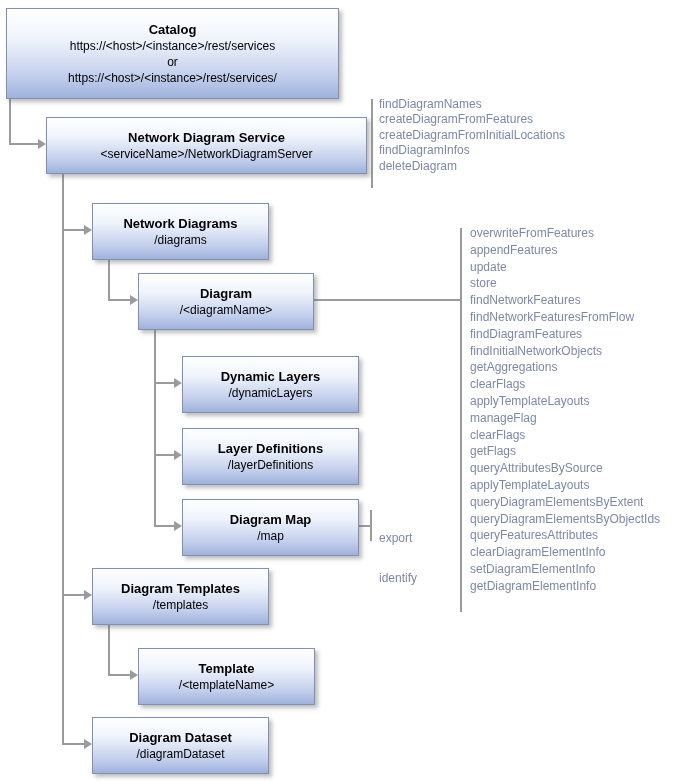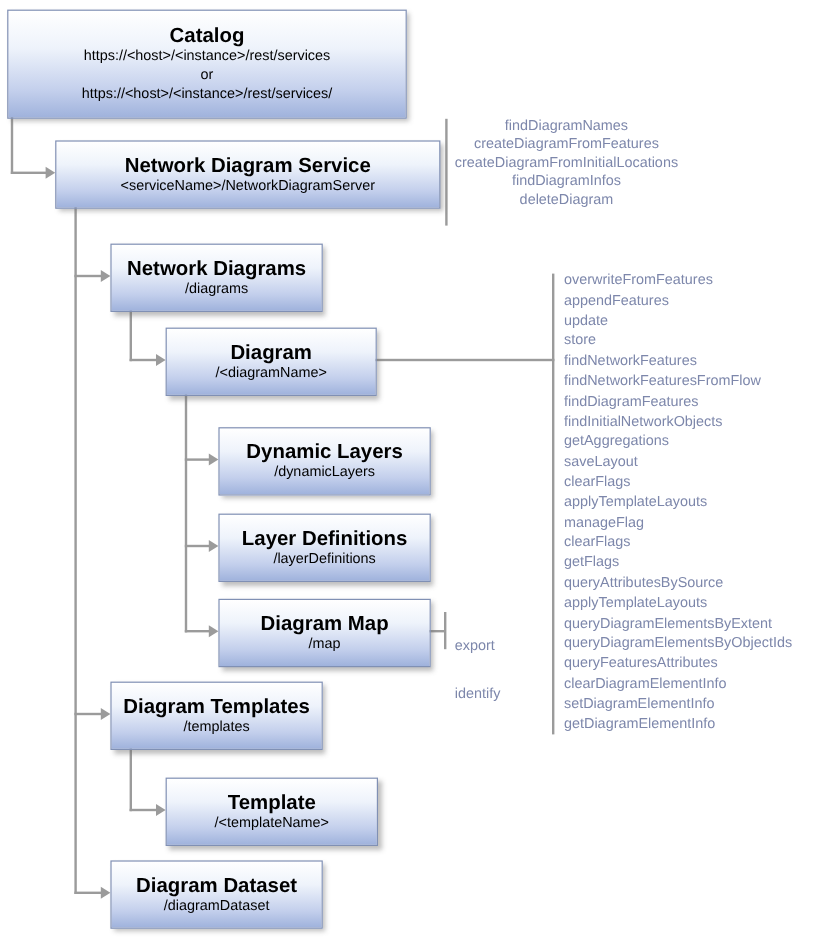--- a/index.html
+++ b/index.html
@@ -2,29 +2,29 @@
 <html><head>
 <meta charset="utf-8">
 <style>
   html,body{margin:0;padding:0;background:#ffffff;}
   .canvas{position:relative;width:697px;height:781px;background:#ffffff;overflow:hidden;
           font-family:"Liberation Sans","DejaVu Sans",sans-serif;}
   .box{position:absolute;display:flex;flex-direction:column;align-items:center;justify-content:center;
        text-align:center;border:1px solid #8090b4;
        background:linear-gradient(180deg,#ffffff 0%,#eef3fb 35%,#c3cfec 75%,#9fb2dc 100%);
        box-shadow:3px 3px 4px rgba(110,110,110,0.45);}
-  .box-title{font-weight:bold;font-size:17px;color:#000;line-height:17px;white-space:nowrap;}
+  .box-title{font-weight:bold;font-size:13px;color:#000;line-height:17px;white-space:nowrap;}
   .box-sub{font-size:12px;color:#000;line-height:16px;white-space:nowrap;text-align:center;}
   .vline,.hline{position:absolute;background:#9b9b9b;}
   .vline{width:2px;}
   .hline{height:2px;}
   .arrow{position:absolute;width:0;height:0;border-top:5px solid transparent;
          border-bottom:5px solid transparent;border-left:8px solid #9b9b9b;}
   .ops{position:absolute;color:#7d87ab;font-size:12px;white-space:nowrap;}
-  .ops-sm .op{line-height:15.4px;text-align:center;}
+  .ops-sm .op{line-height:15.4px;}
   .ops-lg .op{line-height:16.8px;}
   .ops-map .op{line-height:16px;margin-top:24px;}
 </style>
 </head>
 <body>
 
 <div class="canvas">
 
   <div class="vline" style="left:9px;top:97px;height:48px"></div>
   <div class="vline" style="left:62px;top:172px;height:573px"></div>
@@ -120,21 +120,20 @@
   <div class="ops ops-lg" style="left:470px;top:225px">
     <div class="op">overwriteFromFeatures</div>
     <div class="op">appendFeatures</div>
     <div class="op">update</div>
     <div class="op">store</div>
     <div class="op">findNetworkFeatures</div>
     <div class="op">findNetworkFeaturesFromFlow</div>
     <div class="op">findDiagramFeatures</div>
     <div class="op">findInitialNetworkObjects</div>
     <div class="op">getAggregations</div>
-    <div class="op">saveLayout</div>
     <div class="op">clearFlags</div>
     <div class="op">applyTemplateLayouts</div>
     <div class="op">manageFlag</div>
     <div class="op">clearFlags</div>
     <div class="op">getFlags</div>
     <div class="op">queryAttributesBySource</div>
     <div class="op">applyTemplateLayouts</div>
     <div class="op">queryDiagramElementsByExtent</div>
     <div class="op">queryDiagramElementsByObjectIds</div>
     <div class="op">queryFeaturesAttributes</div>

